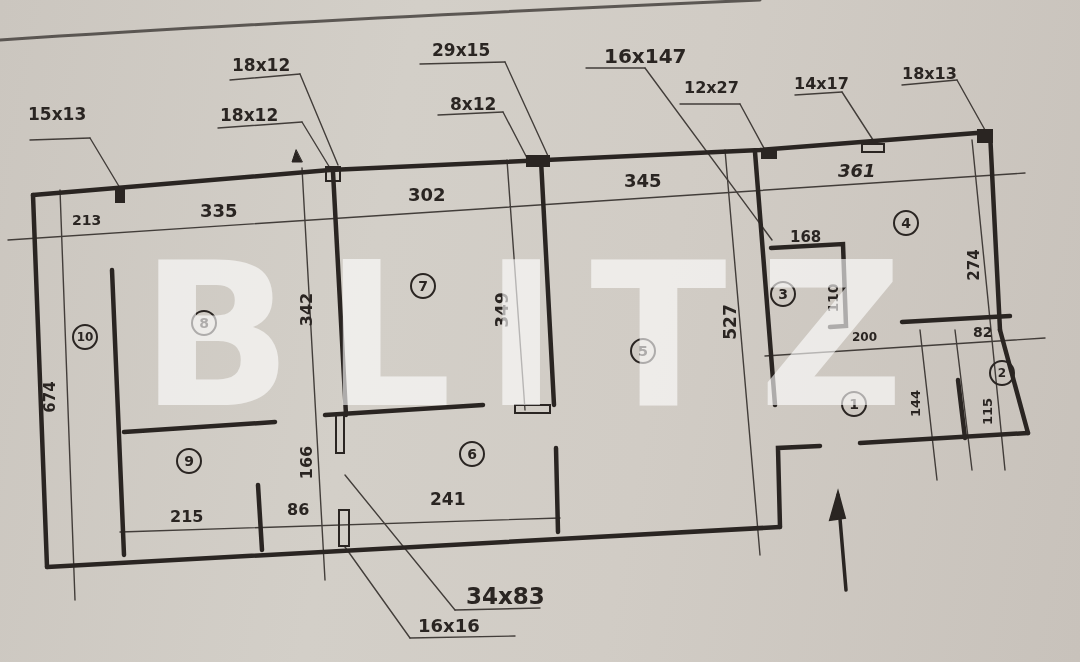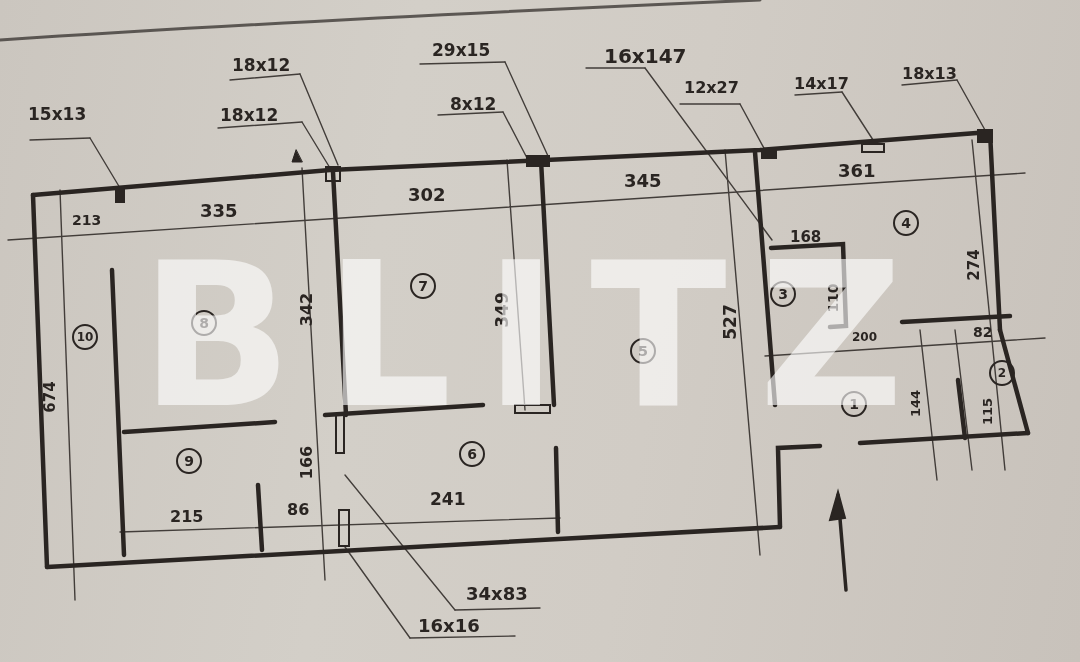--- a/index.html
+++ b/index.html
@@ -105,28 +105,28 @@
 
 <div class="lbl" style="left:28px;top:104px;font-size:17px;text-align:center;">15x13</div>
 <div class="lbl" style="left:232px;top:55px;font-size:17px;">18x12</div>
 <div class="lbl" style="left:220px;top:105px;font-size:17px;">18x12</div>
 <div class="lbl" style="left:432px;top:40px;font-size:17px;">29x15</div>
 <div class="lbl" style="left:450px;top:94px;font-size:17px;">8x12</div>
 <div class="lbl" style="left:588px;top:44px;font-size:20px;margin-left:16px;">16x147</div>
 <div class="lbl" style="left:684px;top:78px;font-size:16px;">12x27</div>
 <div class="lbl" style="left:794px;top:74px;font-size:16px;">14x17</div>
 <div class="lbl" style="left:902px;top:64px;font-size:16px;">18x13</div>
-<div class="lbl" style="left:466px;top:583px;font-size:18px;">34x83</div>
+<div class="lbl" style="left:466px;top:583px;font-size:23px;">34x83</div>
 <div class="lbl" style="left:418px;top:615px;font-size:18px;">16x16</div>
 
 <div class="lbl" style="left:72px;top:212px;font-size:14px;">213</div>
 <div class="lbl" style="left:200px;top:200px;font-size:18px;">335</div>
 <div class="lbl" style="left:408px;top:184px;font-size:18px;">302</div>
 <div class="lbl" style="left:624px;top:170px;font-size:18px;">345</div>
-<div class="lbl" style="left:838px;top:160px;font-size:18px;">361</div>
+<div class="lbl" style="left:838px;top:160px;font-size:18px;font-style:italic;">361</div>
 <div class="lbl" style="left:290px;top:300px;font-size:16px;transform:rotate(-90deg);">342</div>
 <div class="lbl" style="left:484px;top:300px;font-size:17px;transform:rotate(-90deg);">349</div>
 <div class="lbl" style="left:712px;top:312px;font-size:17px;transform:rotate(-90deg);">527</div>
 <div class="lbl" style="left:958px;top:256px;font-size:15px;transform:rotate(-90deg);">274</div>
 <div class="lbl" style="left:34px;top:388px;font-size:15px;transform:rotate(-90deg);">674</div>
 <div class="lbl" style="left:790px;top:228px;font-size:15px;">168</div>
 <div class="lbl" style="left:818px;top:290px;font-size:14px;transform:rotate(-90deg);">110</div>
 <div class="lbl" style="left:852px;top:330px;font-size:12px;">200</div>
 <div class="lbl" style="left:962px;top:324px;font-size:14px;margin-left:11px;">82</div>
 <div class="lbl" style="left:902px;top:396px;font-size:13px;transform:rotate(-90deg);">144</div>

